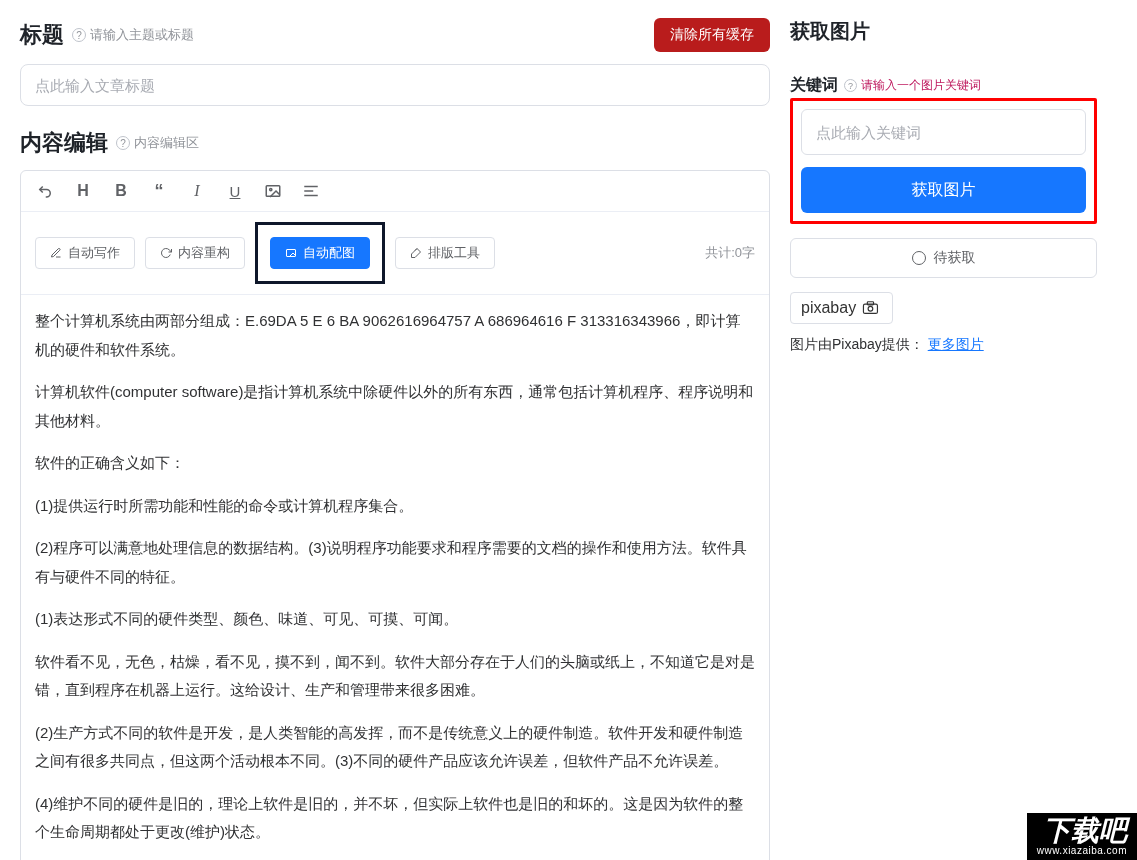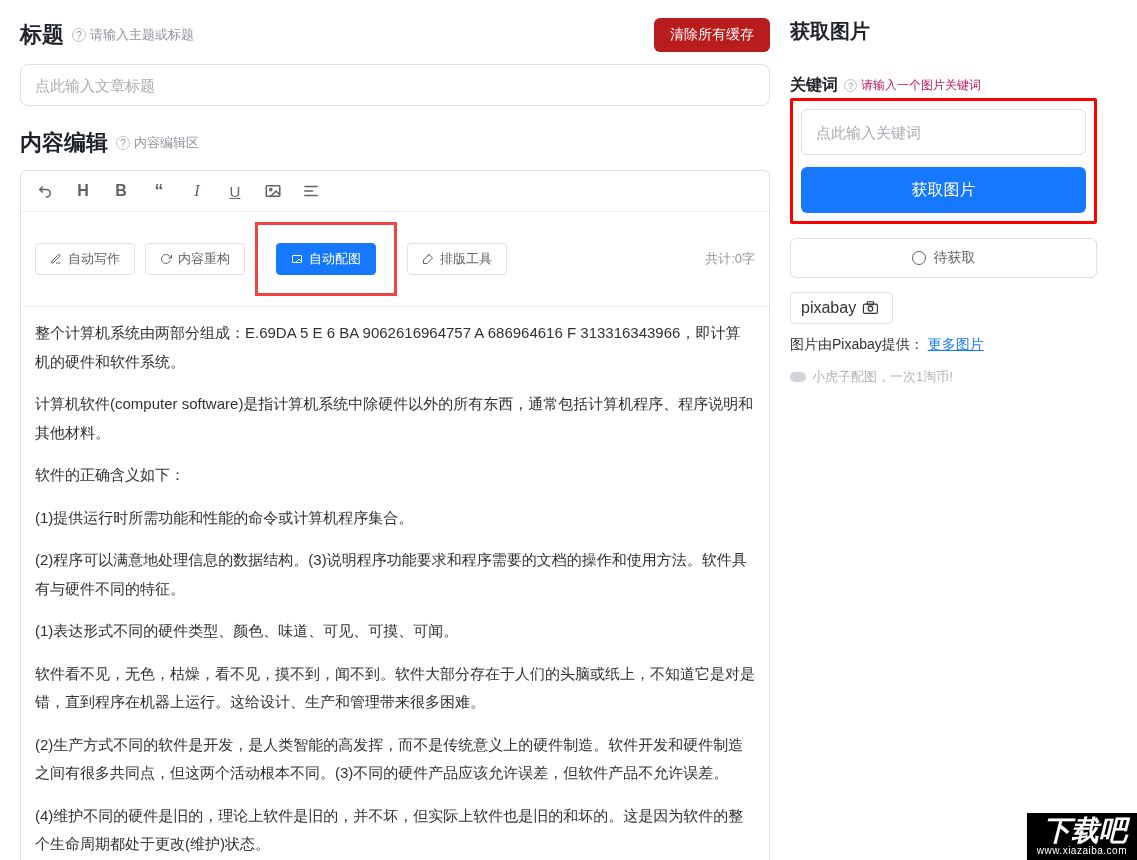--- a/index.html
+++ b/index.html
@@ -16,21 +16,21 @@
 .clear-cache-btn { margin-left: auto; background: #b91c1c; color: #fff; border: none; border-radius: 6px; padding: 8px 16px; font-size: 14px; cursor: pointer; }
 .title-input { width: 100%; height: 42px; border: 1px solid #dcdfe6; border-radius: 8px; padding: 0 14px; font-size: 15px; color: #333; }
 .title-input::placeholder { color: #a8abb2; }
 
 .content-section { margin-top: 22px; }
 .editor-box { border: 1px solid #dcdfe6; border-radius: 6px; margin-top: 12px; }
 .toolbar-row1 { display: flex; align-items: center; gap: 18px; padding: 10px 14px; border-bottom: 1px solid #ebeef5; color: #606266; }
 .toolbar-row1 .tb-btn { width: 20px; height: 20px; display: flex; align-items: center; justify-content: center; cursor: pointer; }
 
 .toolbar-row2 { display: flex; align-items: center; padding: 10px 14px; border-bottom: 1px solid #ebeef5; }
-.highlight-box { border: 3px solid #ef4444; padding: 18px; }
+.highlight-box { border: 3px solid #0f172a; padding: 12px; }
 .tool-btn { display: inline-flex; align-items: center; gap: 6px; border: 1px solid #dcdfe6; background: #fff; color: #606266; border-radius: 4px; padding: 6px 14px; font-size: 13px; cursor: pointer; margin-right: 10px; }
 .tool-btn.primary { background: #1677ff; color: #fff; border-color: #1677ff; }
 .count { margin-left: auto; color: #909399; font-size: 13px; }
 
 .editor-body { padding: 12px 14px 20px; font-size: 15px; line-height: 1.9; color: #303133; }
 .editor-body p { margin-bottom: 14px; }
 
 .sidebar-title { font-size: 20px; font-weight: 600; color: #1f2329; margin-bottom: 30px; }
 .keyword-header { display: flex; align-items: center; margin-bottom: 10px; }
 .keyword-label { font-size: 16px; font-weight: 600; color: #1f2329; margin-right: 6px; }
@@ -184,24 +184,20 @@
           <circle cx="10" cy="10" r="3" fill="none" stroke="#333" stroke-width="1.5"></circle>
           <rect x="6" y="1" width="8" height="4" rx="1" fill="none" stroke="#333" stroke-width="1.5"></rect>
         </svg>
     </div>
 
     <div class="source-line">
       <span>图片由Pixabay提供：</span>
       <a href="#" class="more-link">更多图片</a>
     </div>
 
-    <div class="tip-line">
-      <span class="cloud-icon"></span>
-      <span>小虎子配图，一次1淘币!</span>
-    </div>
   </div>
 </div>
 
 <div class="watermark">
   <div class="wm-box">
     <span class="wm-big">下载吧</span>
     <span class="wm-small">www.xiazaiba.com</span>
   </div>
 </div>
 

